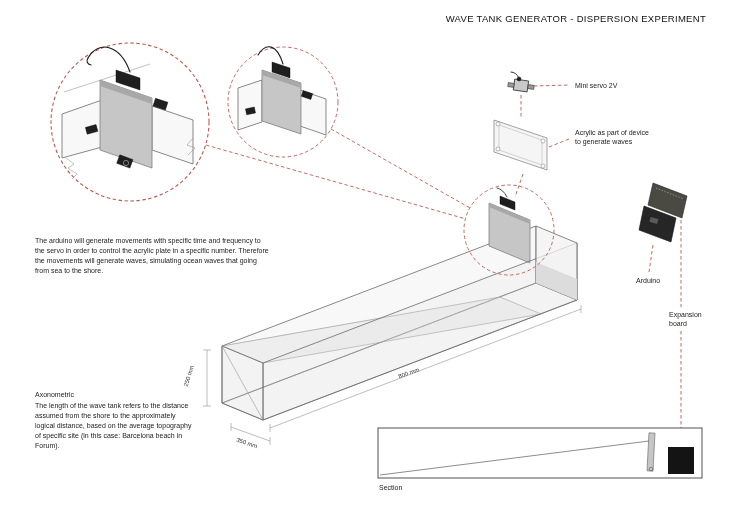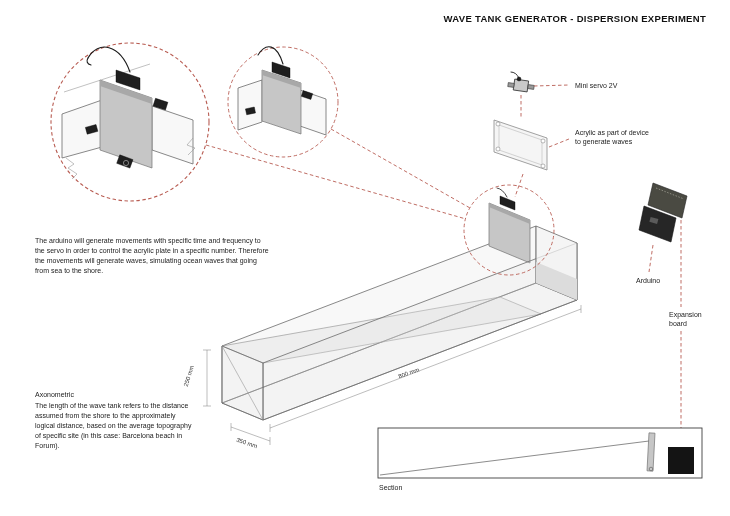--- a/index.html
+++ b/index.html
@@ -1,20 +1,20 @@
 <!DOCTYPE html>
 <html style="--callout-red: #b85c52; --line-gray: #5a5a5a; --plate-gray: #c6c6c6; --component-dark: #1f1f1f; --bg: #ffffff;"><head>
 <meta charset="utf-8">
 <style>
   * { margin:0; padding:0; box-sizing:border-box; }
   html,body { background:#ffffff; }
   body { font-family:"Liberation Sans", sans-serif; }
   .canvas { position:relative; width:730px; height:516px; background:var(--bg,#fff); overflow:hidden; }
   .canvas svg { position:absolute; left:0; top:0; }
-  .title { position:absolute; top:13px; right:24px; font-size:9.5px; font-weight:bold; letter-spacing:0.3px; color:#111; white-space:nowrap; }
+  .title { position:absolute; top:13px; right:24px; font-size:9.5px; font-weight:normal; letter-spacing:0.3px; color:#111; white-space:nowrap; }
   .label { position:absolute; font-size:7px; color:#222; line-height:1.35; white-space:nowrap; }
   .dim { position:absolute; font-size:6px; color:#333; white-space:nowrap; }
   .note { position:absolute; font-size:7px; color:#222; line-height:1.42; }
   .heading { font-weight:normal; }
   
   .ln { stroke:var(--line-gray,#5a5a5a); stroke-width:0.8; fill:none; }
   .lnlight { stroke:#979797; stroke-width:0.6; fill:none; }
   .fillwall { fill:rgba(228,228,228,0.25); stroke:#6b6b6b; stroke-width:0.8; }
   .red-dash { stroke:var(--callout-red,#b85c52); stroke-width:0.9; fill:none; stroke-dasharray:3.5 2.5; }
   .plate { fill:var(--plate-gray,#c6c6c6); stroke:#737373; stroke-width:0.7; }

